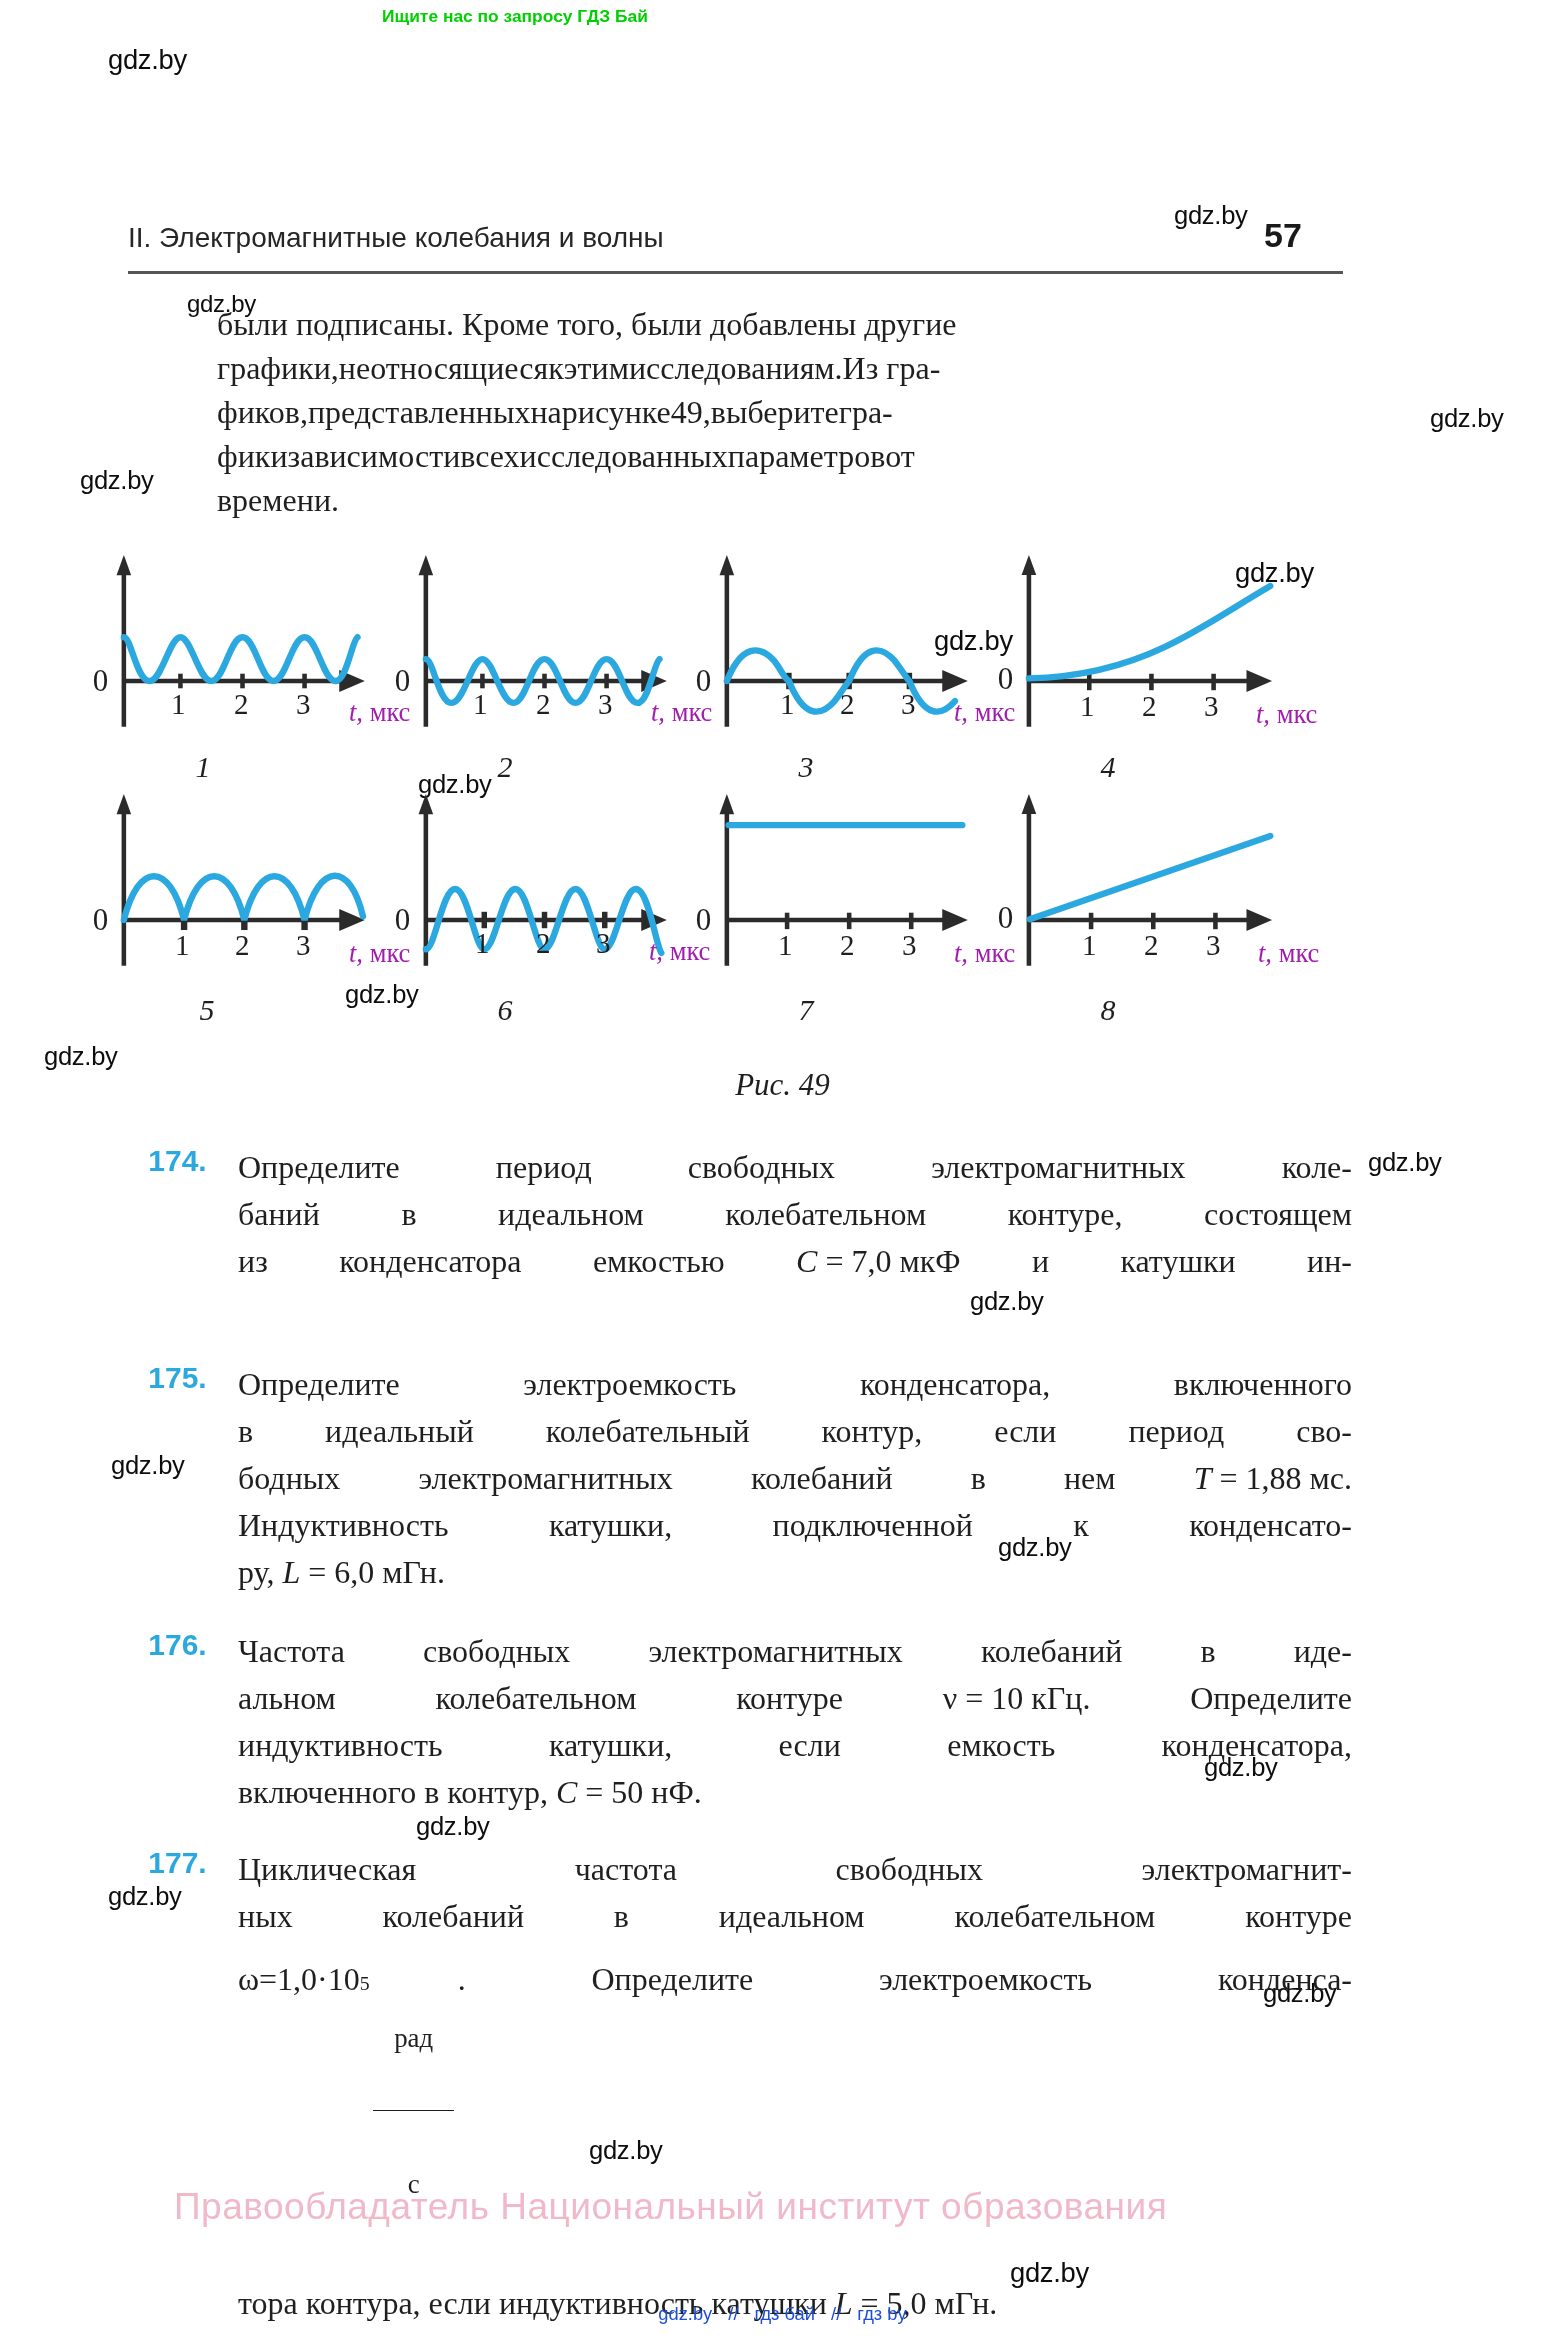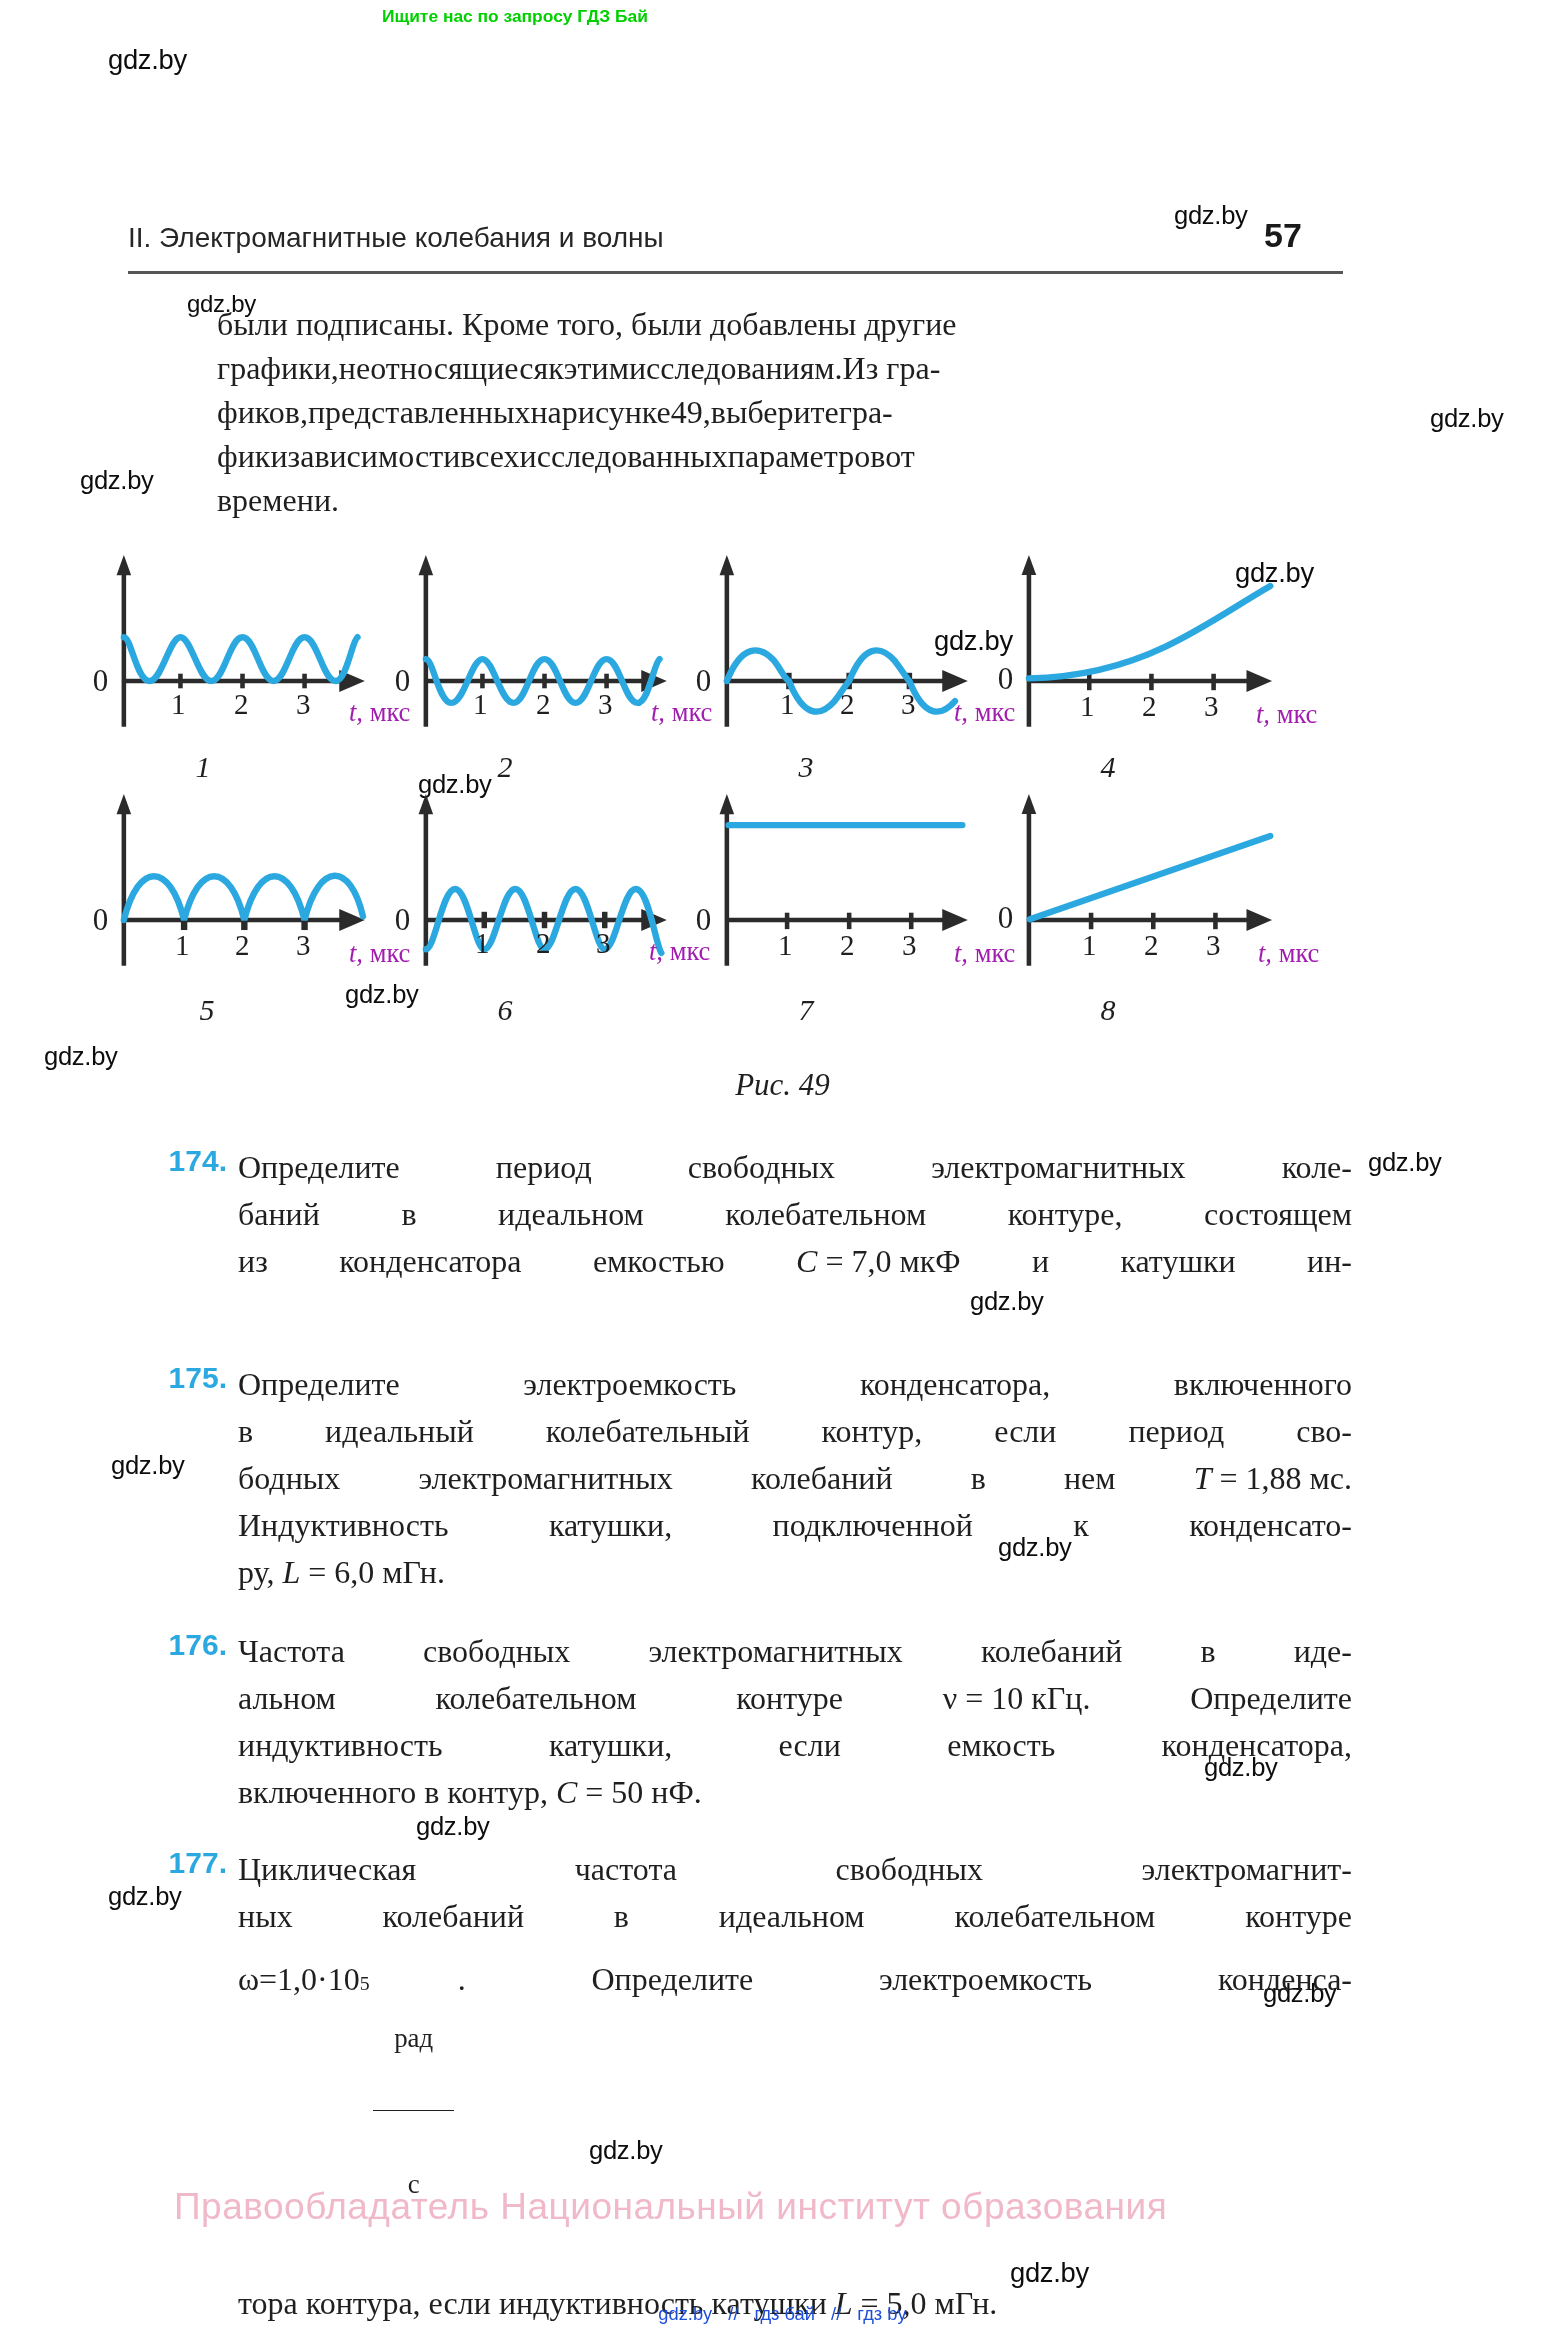--- a/index.html
+++ b/index.html
@@ -66,21 +66,21 @@
   }
   #intro { left:217px; top:302px; width:1133px; }
   #intro .l { display:block; }
   #intro .j { display:flex; }
   #intro .j span { white-space:pre; }
 
   
   .prob { position:absolute; width:1224px; left:128px; }
   .prob .num {
     position:absolute; left:0; top:0;
-    width:99px; text-align:right;
+    width:99px; text-align:center;
     font-family:"Liberation Sans", sans-serif;
     font-weight:700; font-size:30px;
     color:#2ca8e0;
   }
   .prob .bodywrap {
     margin-left:110px;
     font-family:"Liberation Serif", serif;
     font-size:32px; line-height:47px; color:#1f1f1f;
   }
   .prob .line { display:flex; justify-content:space-between; white-space:pre; }

